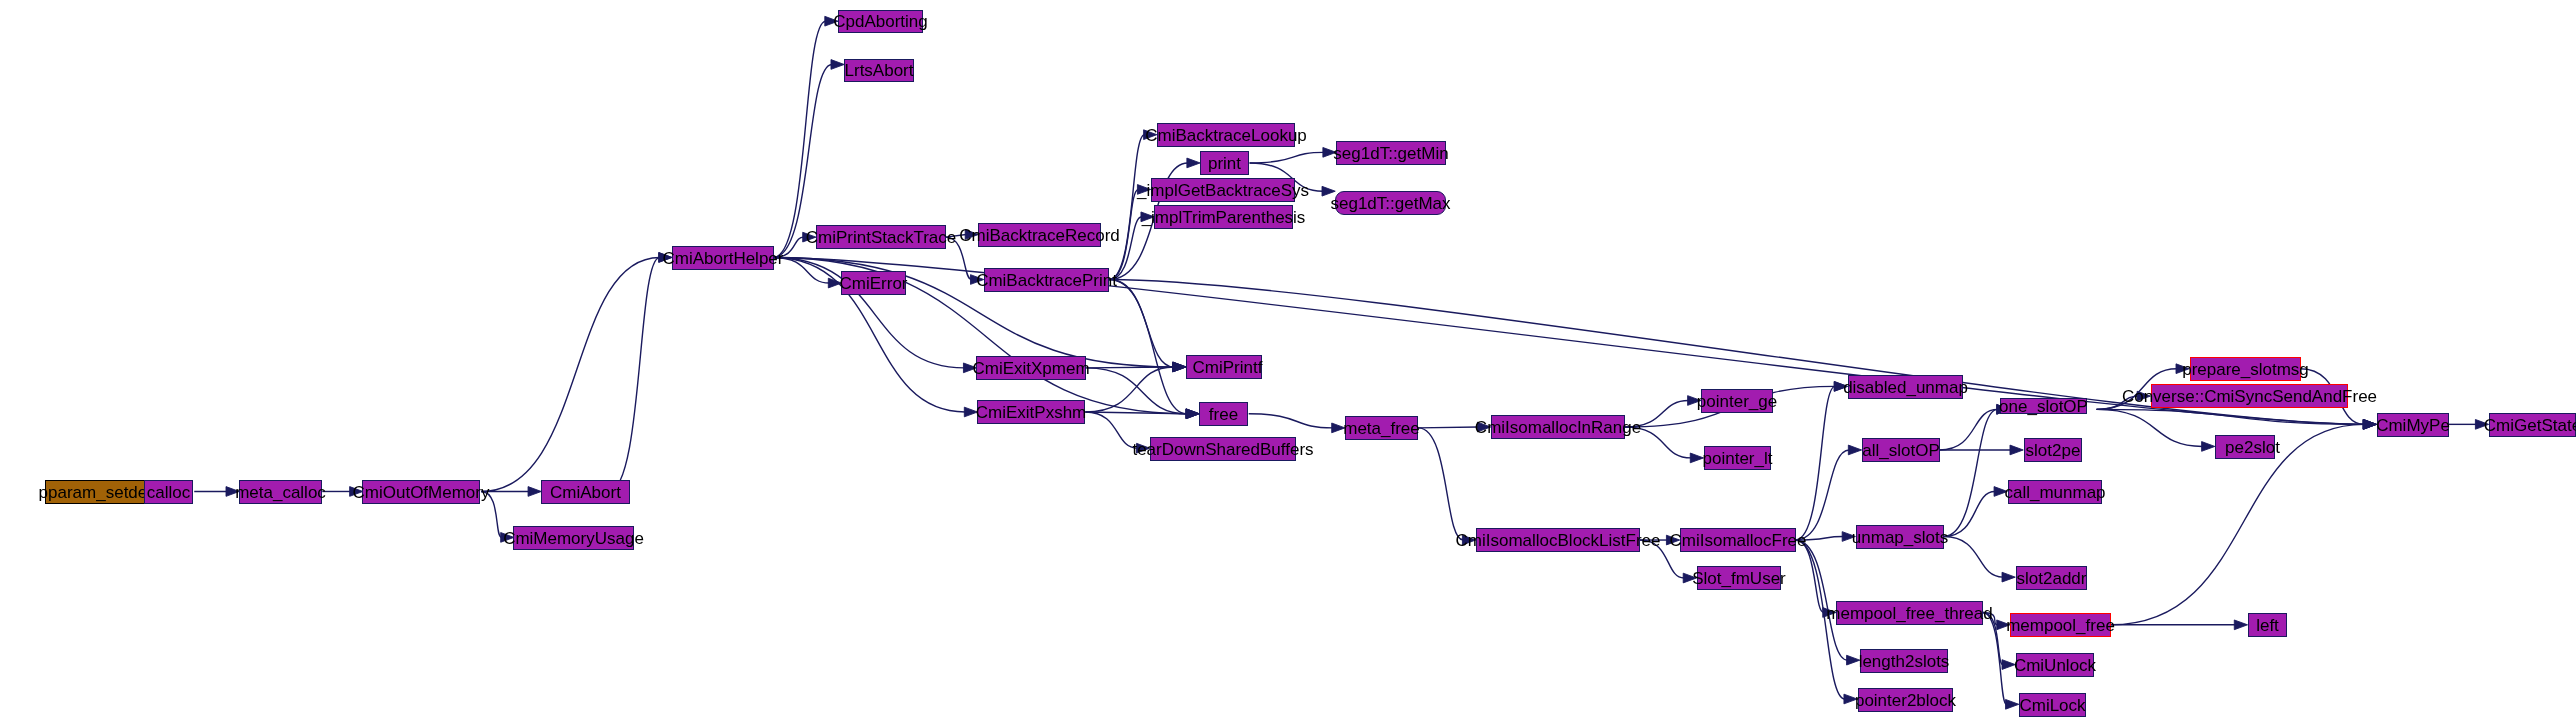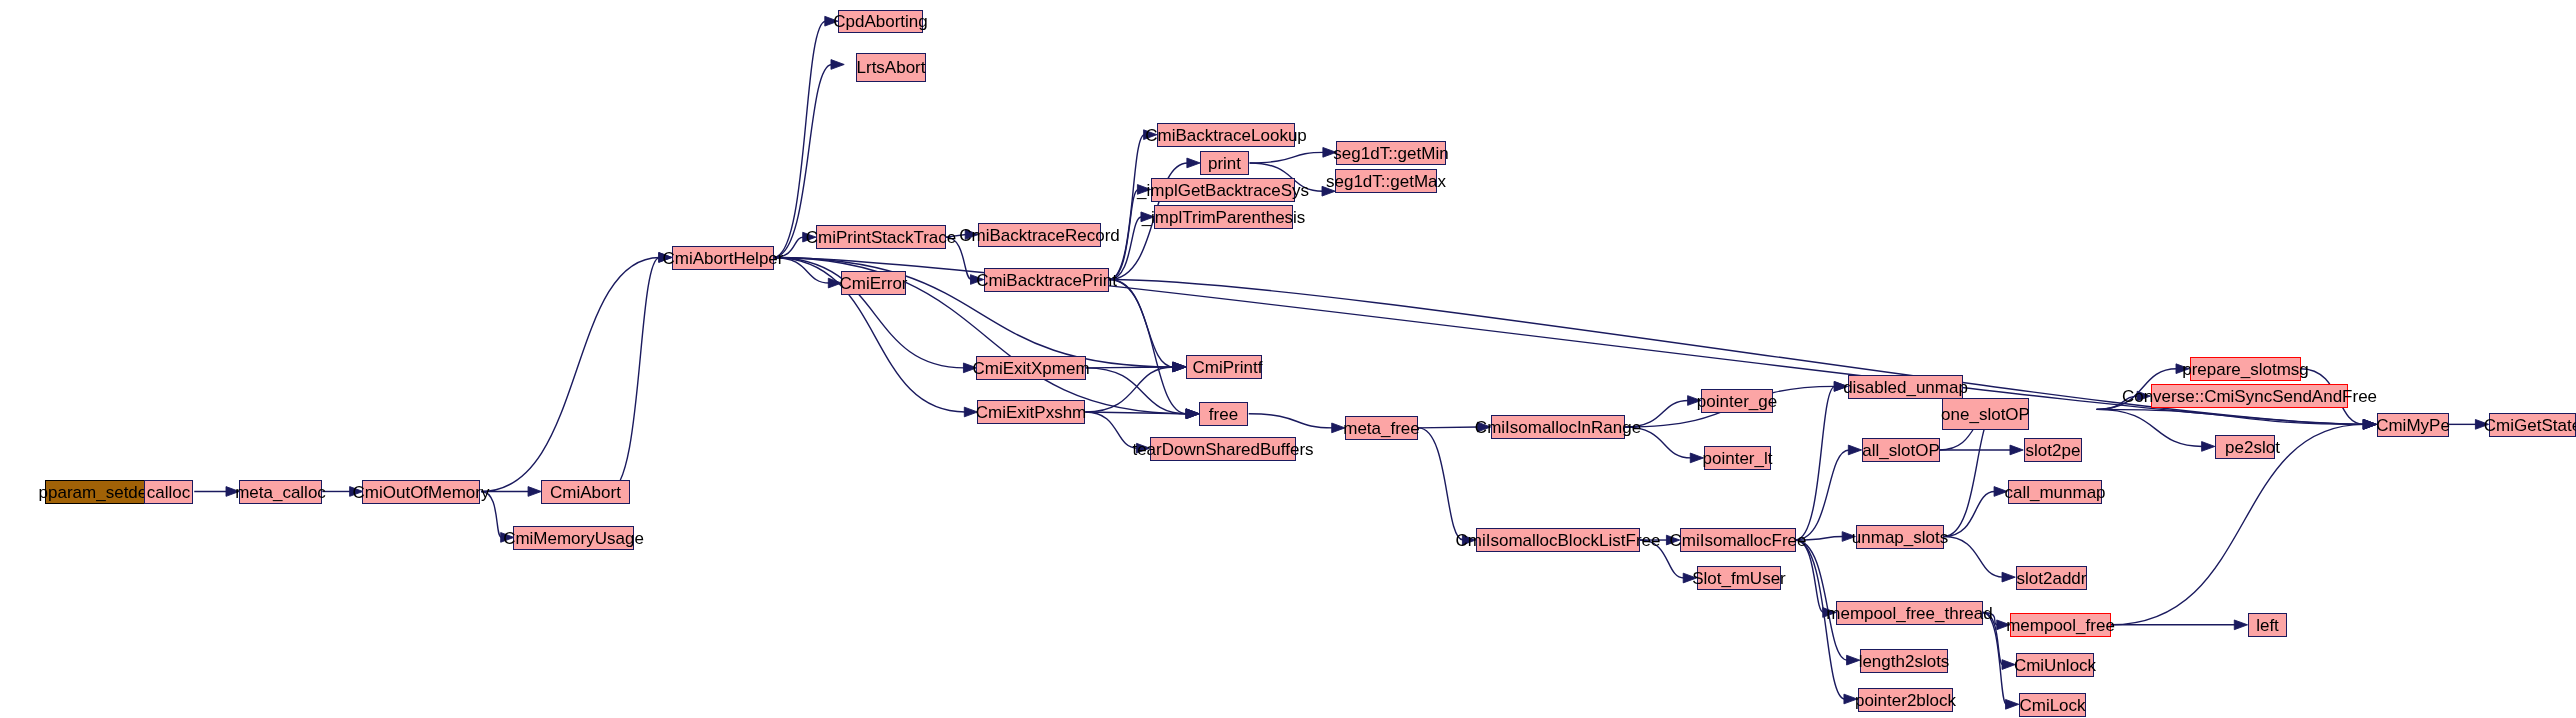--- a/index.html
+++ b/index.html
@@ -20,21 +20,21 @@
     left: 0;
     top: 0;
     width: 2576px;
     height: 718px;
     pointer-events: none;
   }
   .node {
     position: absolute;
     box-sizing: border-box;
     border: 0.9px solid #1a1a5e;
-    background: #fca5a5;
+    background: #a21caf;
     color: #000000;
     font-size: 17px;
     line-height: 1;
     display: flex;
     align-items: center;
     justify-content: center;
     white-space: nowrap;
     letter-spacing: 0px;
     z-index: 5;
   }
@@ -303,45 +303,45 @@
     </svg>
   <div id="node-layer">
       <div class="node highlight" style="left: 5.3px; top: 480px; width: 100px; height: 24px;">pparam_setdef</div>
       <div class="node" style="left: 144px; top: 480px; width: 49px; height: 24px;">calloc</div>
       <div class="node" style="left: 239px; top: 480px; width: 83px; height: 24px;">meta_calloc</div>
       <div class="node" style="left: 362px; top: 480px; width: 118px; height: 24px;">CmiOutOfMemory</div>
       <div class="node" style="left: 541px; top: 480px; width: 89px; height: 24px;">CmiAbort</div>
       <div class="node" style="left: 513px; top: 526px; width: 121px; height: 24px;">CmiMemoryUsage</div>
       <div class="node" style="left: 672px; top: 246px; width: 102px; height: 24px;">CmiAbortHelper</div>
       <div class="node" style="left: 838px; top: 9.7px; width: 85px; height: 23px;">CpdAborting</div>
-      <div class="node" style="left: 844px; top: 53px; width: 70px; height: 29px; margin-left: 12px;">LrtsAbort</div>
+      <div class="node" style="left: 844px; top: 59px; width: 70px; height: 23px;">LrtsAbort</div>
       <div class="node" style="left: 816px; top: 225px; width: 130px; height: 24px;">CmiPrintStackTrace</div>
       <div class="node" style="left: 841px; top: 271px; width: 65px; height: 24px;">CmiError</div>
       <div class="node" style="left: 978px; top: 223px; width: 123px; height: 24px;">CmiBacktraceRecord</div>
       <div class="node" style="left: 984px; top: 268px; width: 125px; height: 24px;">CmiBacktracePrint</div>
       <div class="node" style="left: 1157px; top: 123px; width: 138px; height: 24px;">CmiBacktraceLookup</div>
       <div class="node" style="left: 1200px; top: 151px; width: 49px; height: 24px;">print</div>
       <div class="node" style="left: 1336px; top: 141px; width: 110px; height: 24px;">seg1dT::getMin</div>
-      <div class="node" style="left: 1335px; top: 169px; width: 102px; height: 24px;">seg1dT::getMax</div>
+      <div class="node" style="left: 1335px; top: 191px; width: 111px; height: 24px; border-radius: 9px;">seg1dT::getMax</div>
       <div class="node" style="left: 1151px; top: 178px; width: 144px; height: 24px;">_implGetBacktraceSys</div>
       <div class="node" style="left: 1154px; top: 205px; width: 139px; height: 24px;">_implTrimParenthesis</div>
       <div class="node" style="left: 976px; top: 356px; width: 110px; height: 24px;">CmiExitXpmem</div>
       <div class="node" style="left: 977px; top: 400px; width: 108px; height: 24px;">CmiExitPxshm</div>
       <div class="node" style="left: 1186px; top: 355px; width: 76px; height: 24px; padding-left: 7px;">CmiPrintf</div>
       <div class="node" style="left: 1199px; top: 402px; width: 49px; height: 24px;">free</div>
       <div class="node" style="left: 1150px; top: 437px; width: 146px; height: 24px;">tearDownSharedBuffers</div>
       <div class="node" style="left: 1345px; top: 416px; width: 73px; height: 24px;">meta_free</div>
       <div class="node" style="left: 1491px; top: 415px; width: 134px; height: 24px;">CmiIsomallocInRange</div>
       <div class="node" style="left: 1701px; top: 389px; width: 72px; height: 24px;">pointer_ge</div>
       <div class="node" style="left: 1704px; top: 446px; width: 67px; height: 24px;">pointer_lt</div>
       <div class="node" style="left: 1848px; top: 375px; width: 115px; height: 24px;">disabled_unmap</div>
       <div class="node" style="left: 1862px; top: 438px; width: 78px; height: 24px;">all_slotOP</div>
       <div class="node" style="left: 2008px; top: 480px; width: 94px; height: 24px; text-align: right;">call_munmap</div>
       <div class="node" style="left: 1856px; top: 525px; width: 88px; height: 24px;">unmap_slots</div>
-      <div class="node" style="left: 1942px; top: 398px; width: 87px; height: 32px;">one_slotOP</div>
+      <div class="node" style="left: 2000px; top: 398px; width: 87px; height: 16px;">one_slotOP</div>
       <div class="node" style="left: 2024px; top: 438px; width: 58px; height: 24px;">slot2pe</div>
       <div class="node" style="left: 2016px; top: 566px; width: 71px; height: 24px;">slot2addr</div>
       <div class="node" style="left: 1476px; top: 528px; width: 164px; height: 24px;">CmiIsomallocBlockListFree</div>
       <div class="node" style="left: 1680px; top: 528px; width: 116px; height: 24px;">CmiIsomallocFree</div>
       <div class="node" style="left: 1697px; top: 566px; width: 84px; height: 24px;">Slot_fmUser</div>
       <div class="node" style="left: 1836px; top: 601px; width: 147px; height: 24px;">mempool_free_thread</div>
       <div class="node" style="left: 1860px; top: 649px; width: 88px; height: 24px;">length2slots</div>
       <div class="node" style="left: 1858px; top: 688px; width: 95px; height: 24px;">pointer2block</div>
       <div class="node redborder" style="left: 2010px; top: 613px; width: 101px; height: 24px;">mempool_free</div>
       <div class="node" style="left: 2016px; top: 653px; width: 78px; height: 24px;">CmiUnlock</div>

